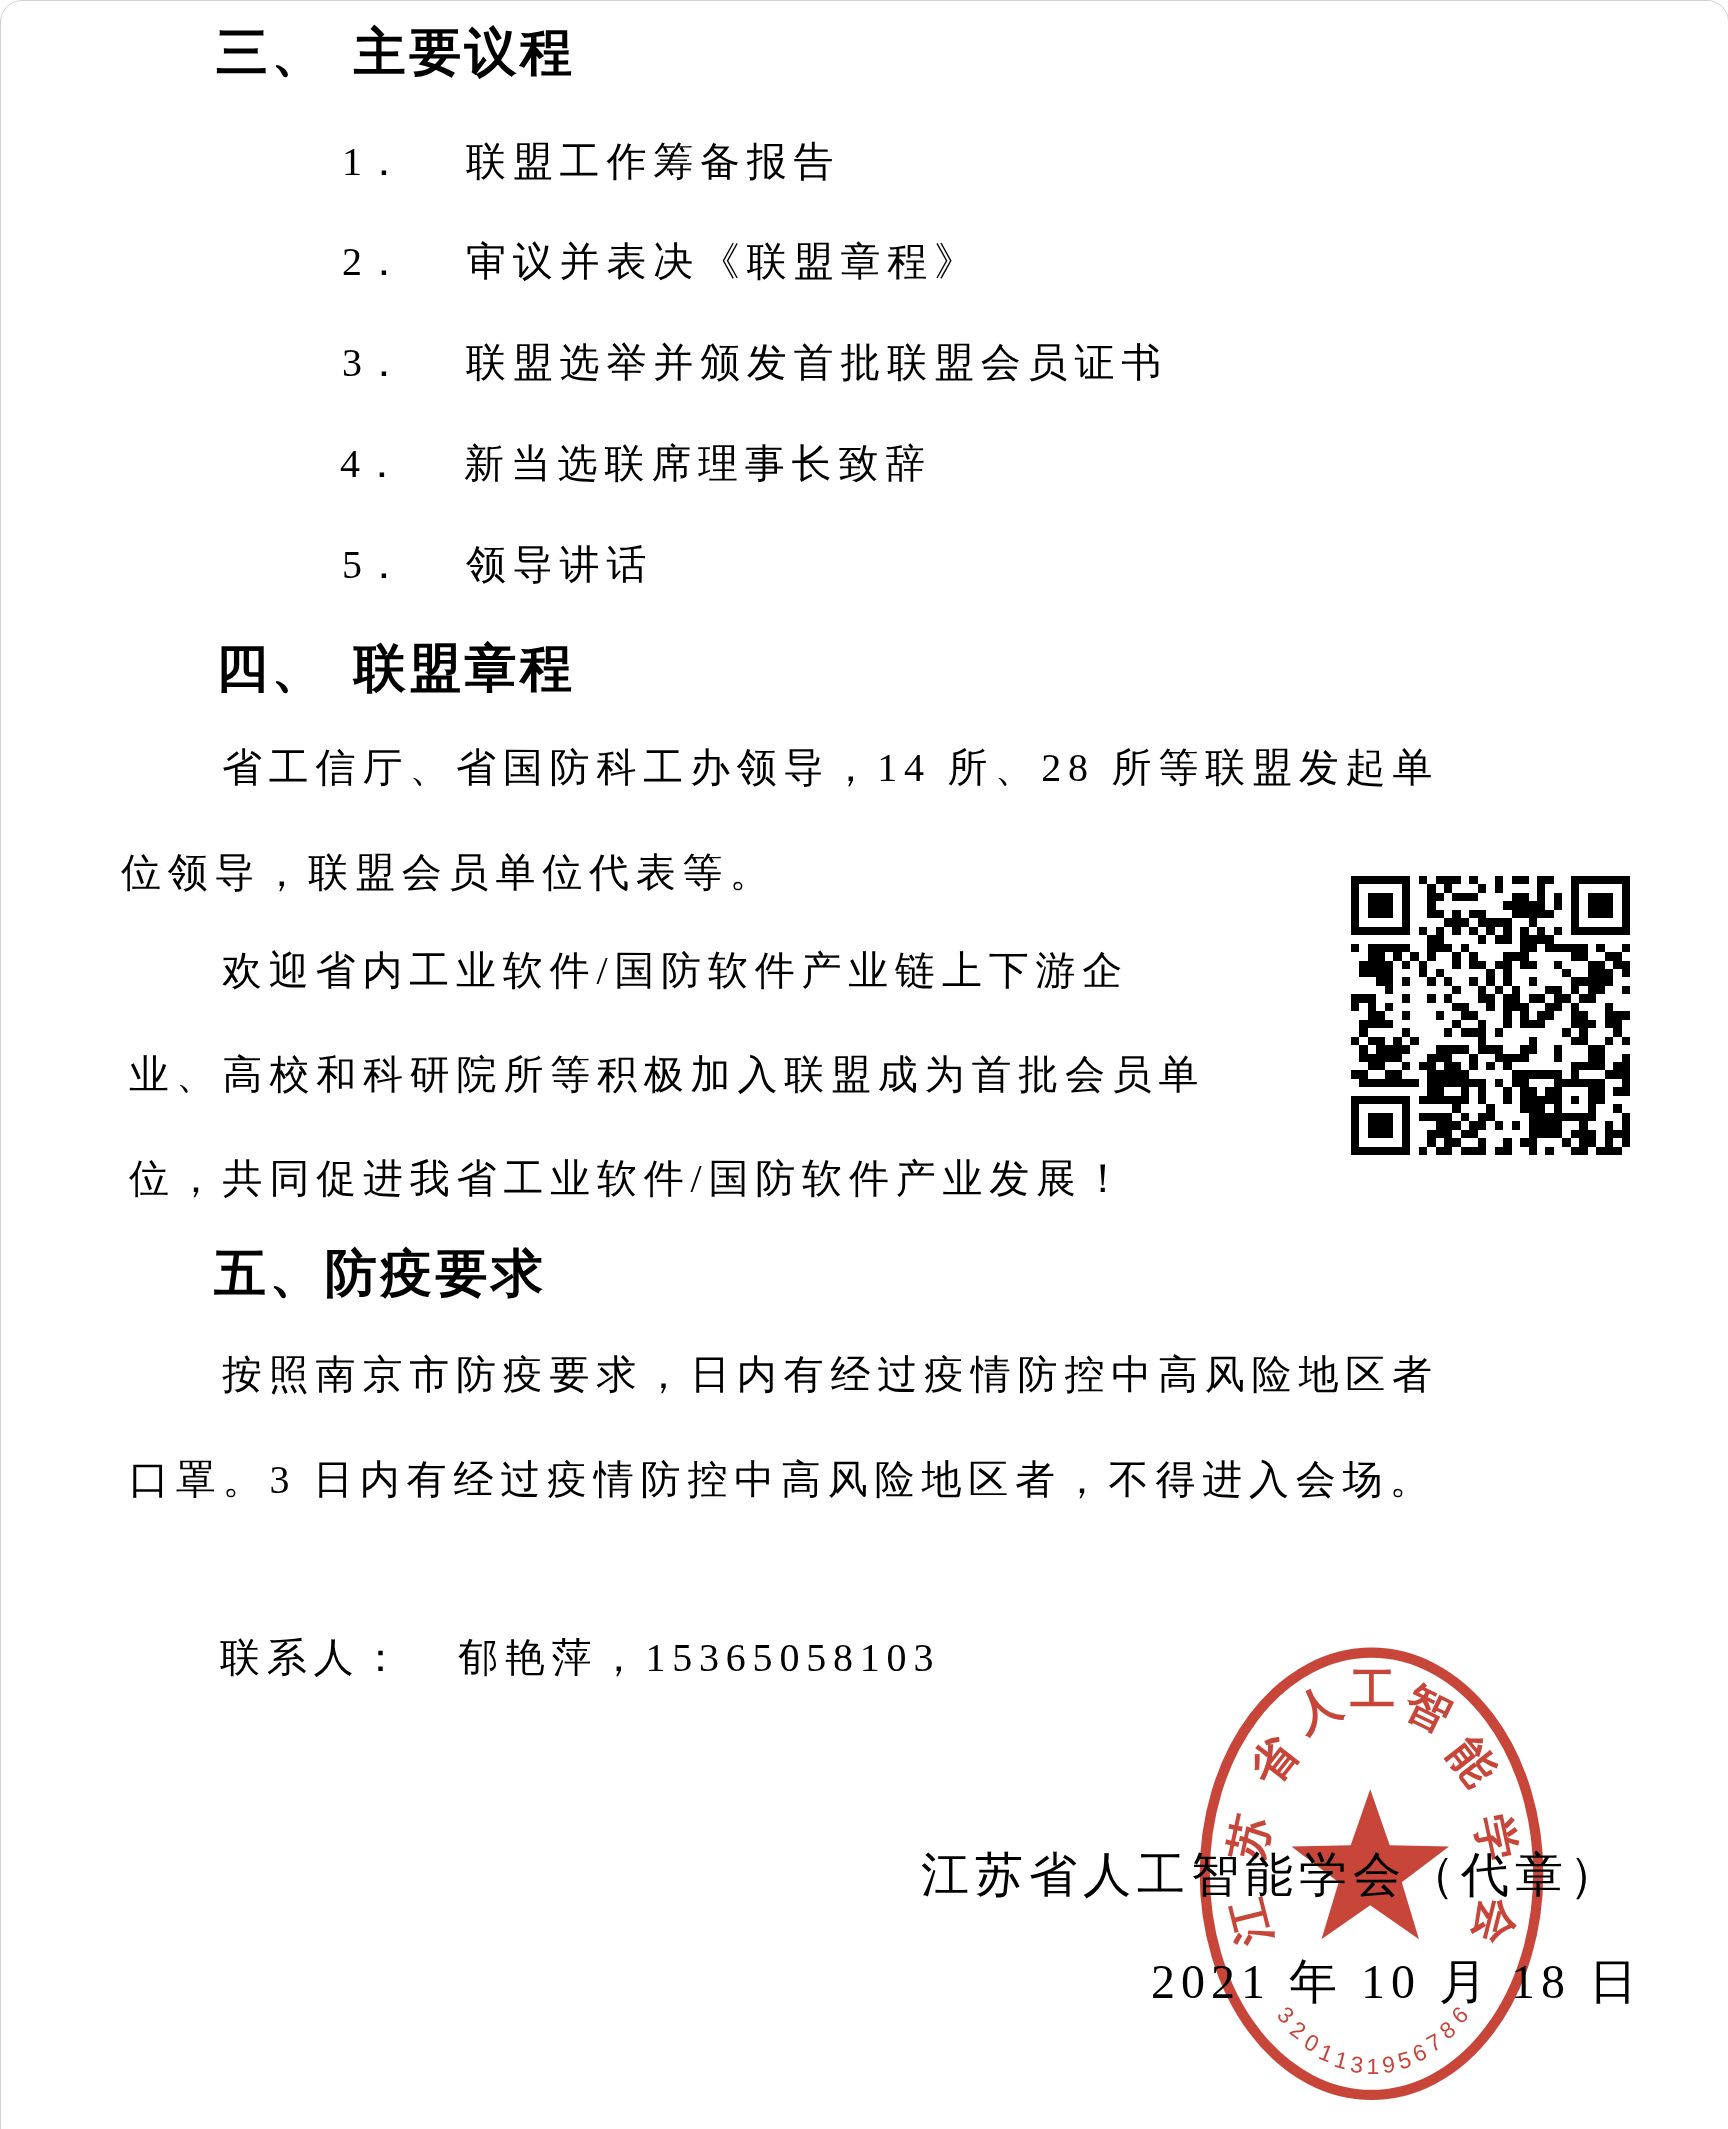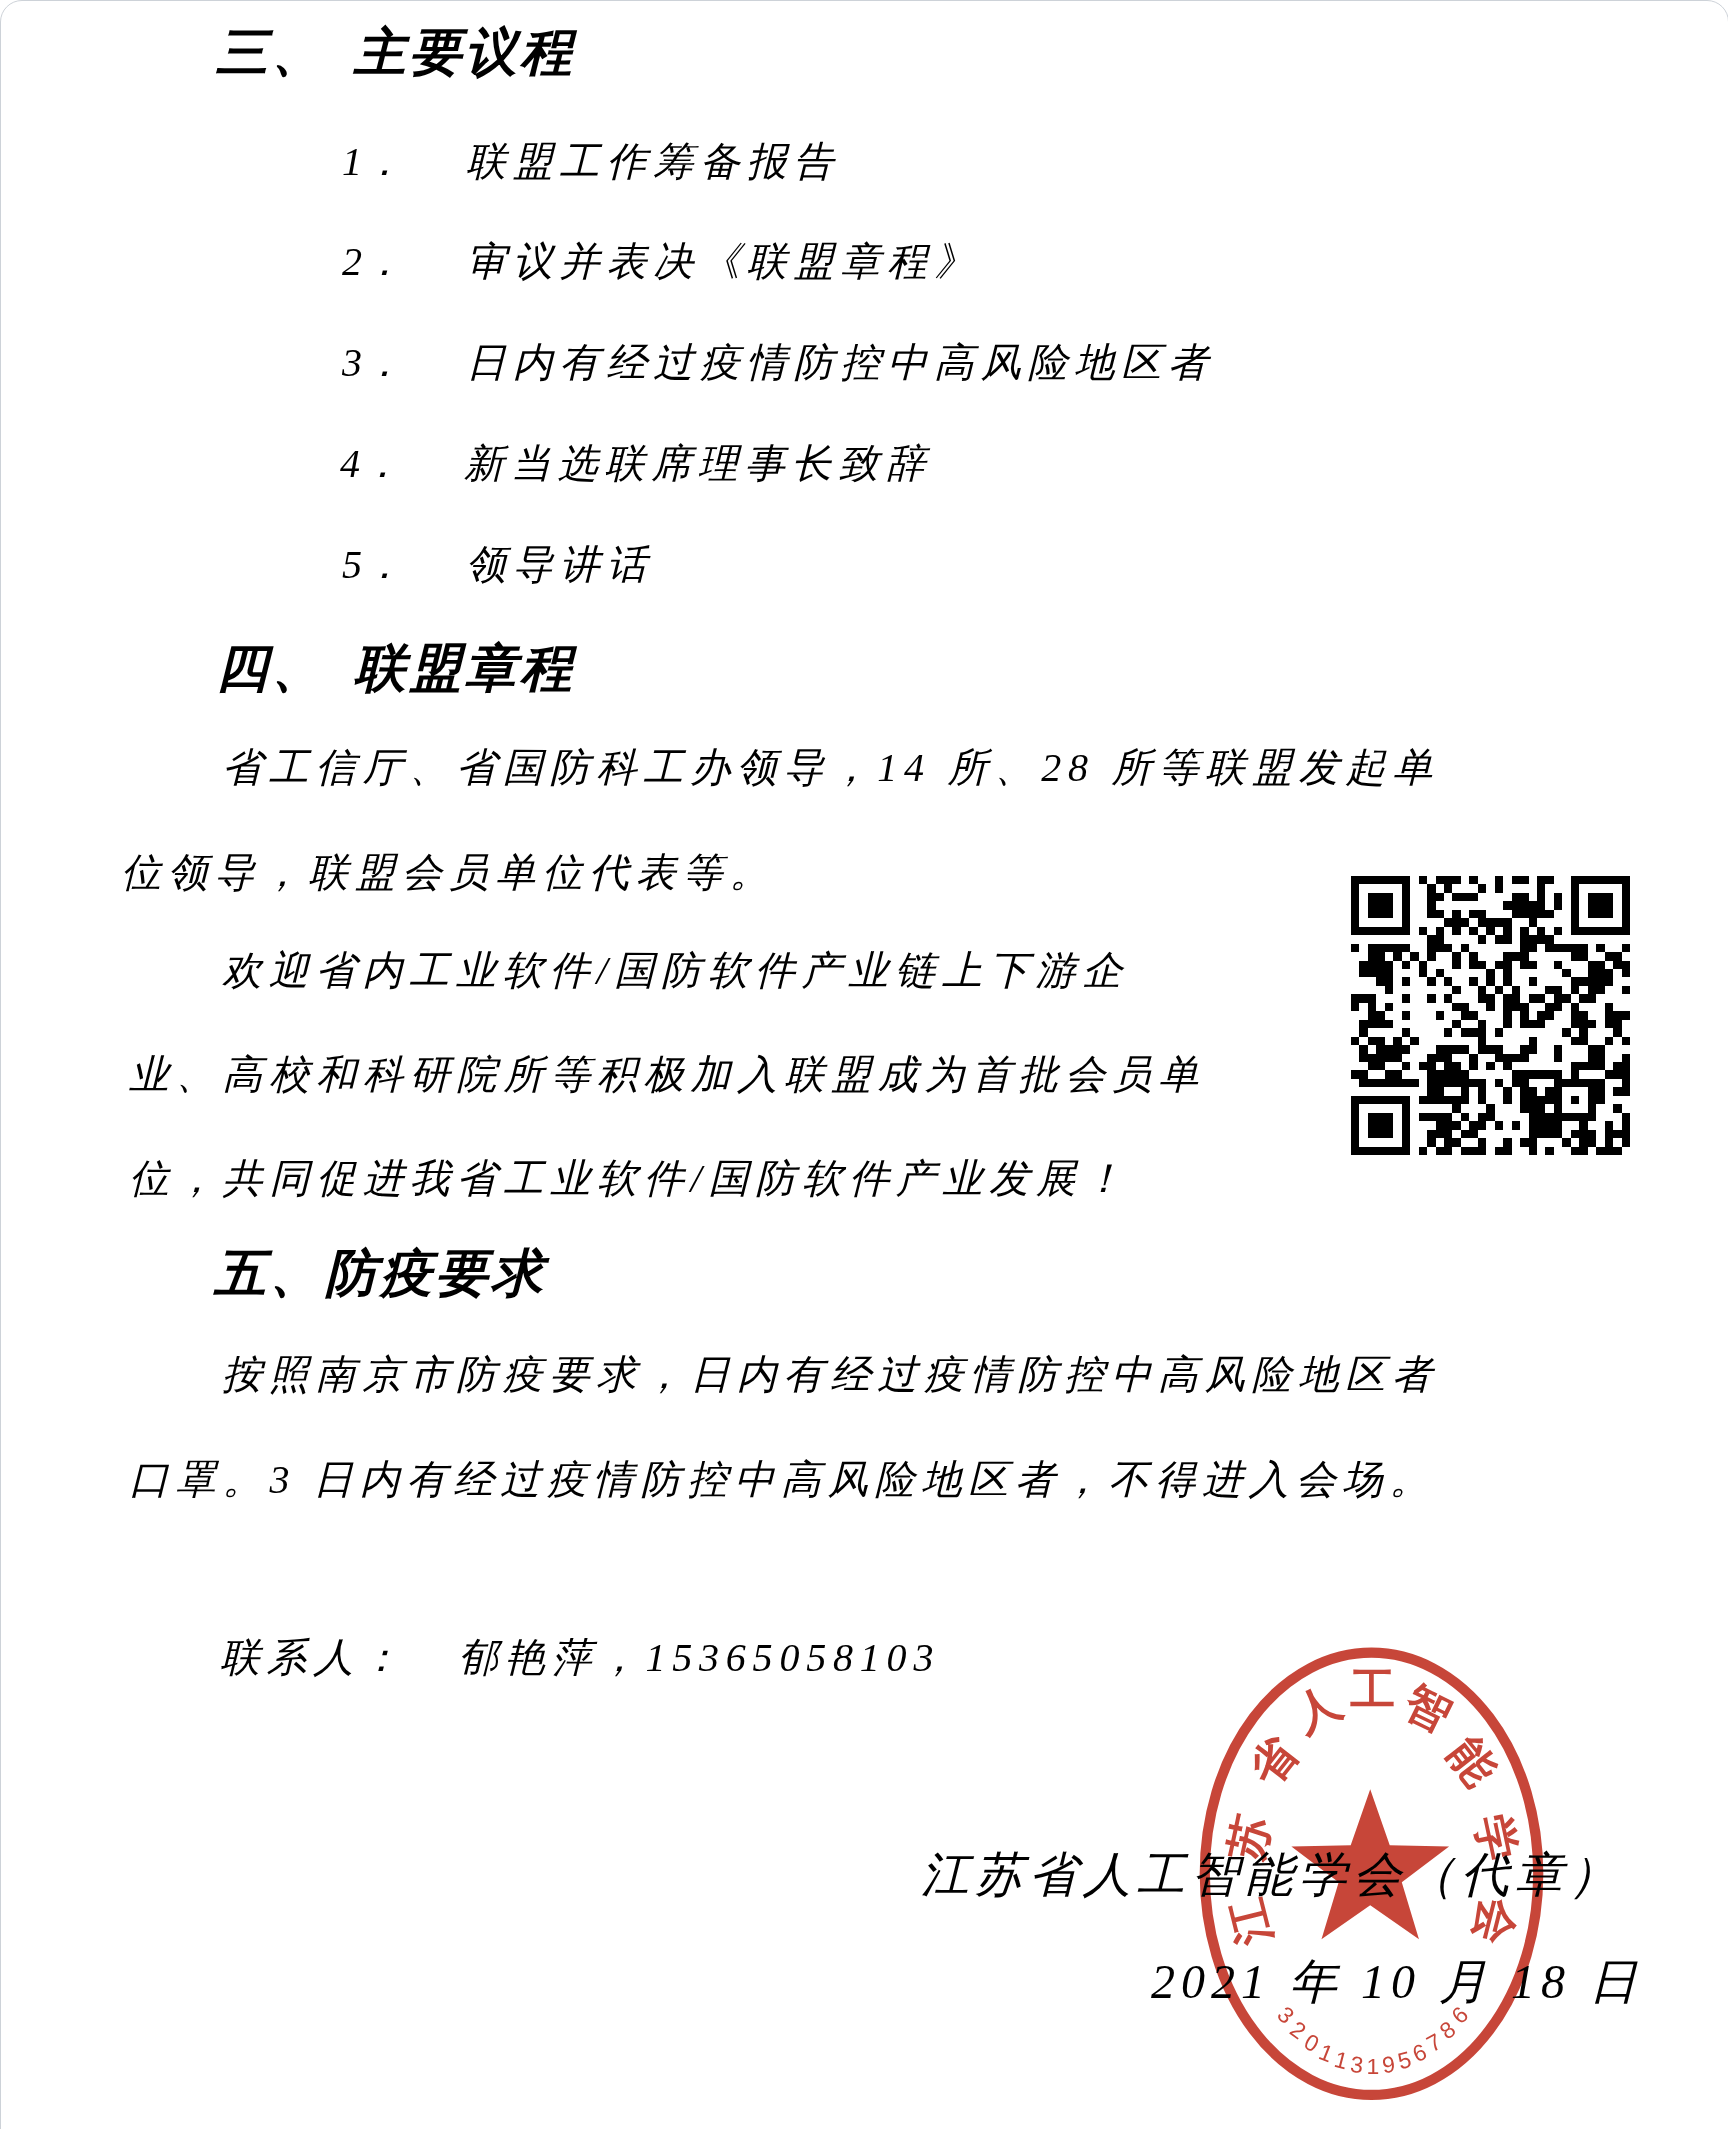--- a/index.html
+++ b/index.html
@@ -7,21 +7,21 @@
     position:relative;
     width:1729px;height:2313px;
     background:#ffffff;
     box-sizing:border-box;
     border:1.7px solid #cdd2d8;
     border-radius:22px;
     overflow:hidden;
     font-family:"Liberation Serif","DejaVu Serif",serif;
     color:#000;
   }
-  .abs{position:absolute;white-space:nowrap;font-style:italic;}
+  .abs{position:absolute;white-space:nowrap;}
   .h{
     font-family:"Liberation Sans","DejaVu Sans",sans-serif;
     font-weight:bold;
     font-size:52px;
     letter-spacing:3.4px;
     line-height:1;
   }
   .h .gap{margin-right:27px;}
   .body-line{
     font-size:40px;
@@ -49,21 +49,21 @@
     <span class="gap">三、</span><span>主要议程</span>
   </div>
 
   <div class="abs body-line item" style="left:341px;top:141px">
     <span class="num">1．</span><span>联盟工作筹备报告</span>
   </div>
   <div class="abs body-line item" style="left:341px;top:241px">
     <span class="num">2．</span><span>审议并表决《联盟章程》</span>
   </div>
   <div class="abs body-line item" style="left:341px;top:342px">
-    <span class="num">3．</span><span>日内有经过疫情防控中高风险地区者</span>
+    <span class="num">3．</span><span>联盟选举并颁发首批联盟会员证书</span>
   </div>
   <div class="abs body-line item" style="left:339px;top:443px">
     <span class="num">4．</span><span>新当选联席理事长致辞</span>
   </div>
   <div class="abs body-line item" style="left:341px;top:544px">
     <span class="num">5．</span><span>领导讲话</span>
   </div>
 
   <div class="abs h" style="left:215px;top:641px">
     <span class="gap">四、</span><span>联盟章程</span>

